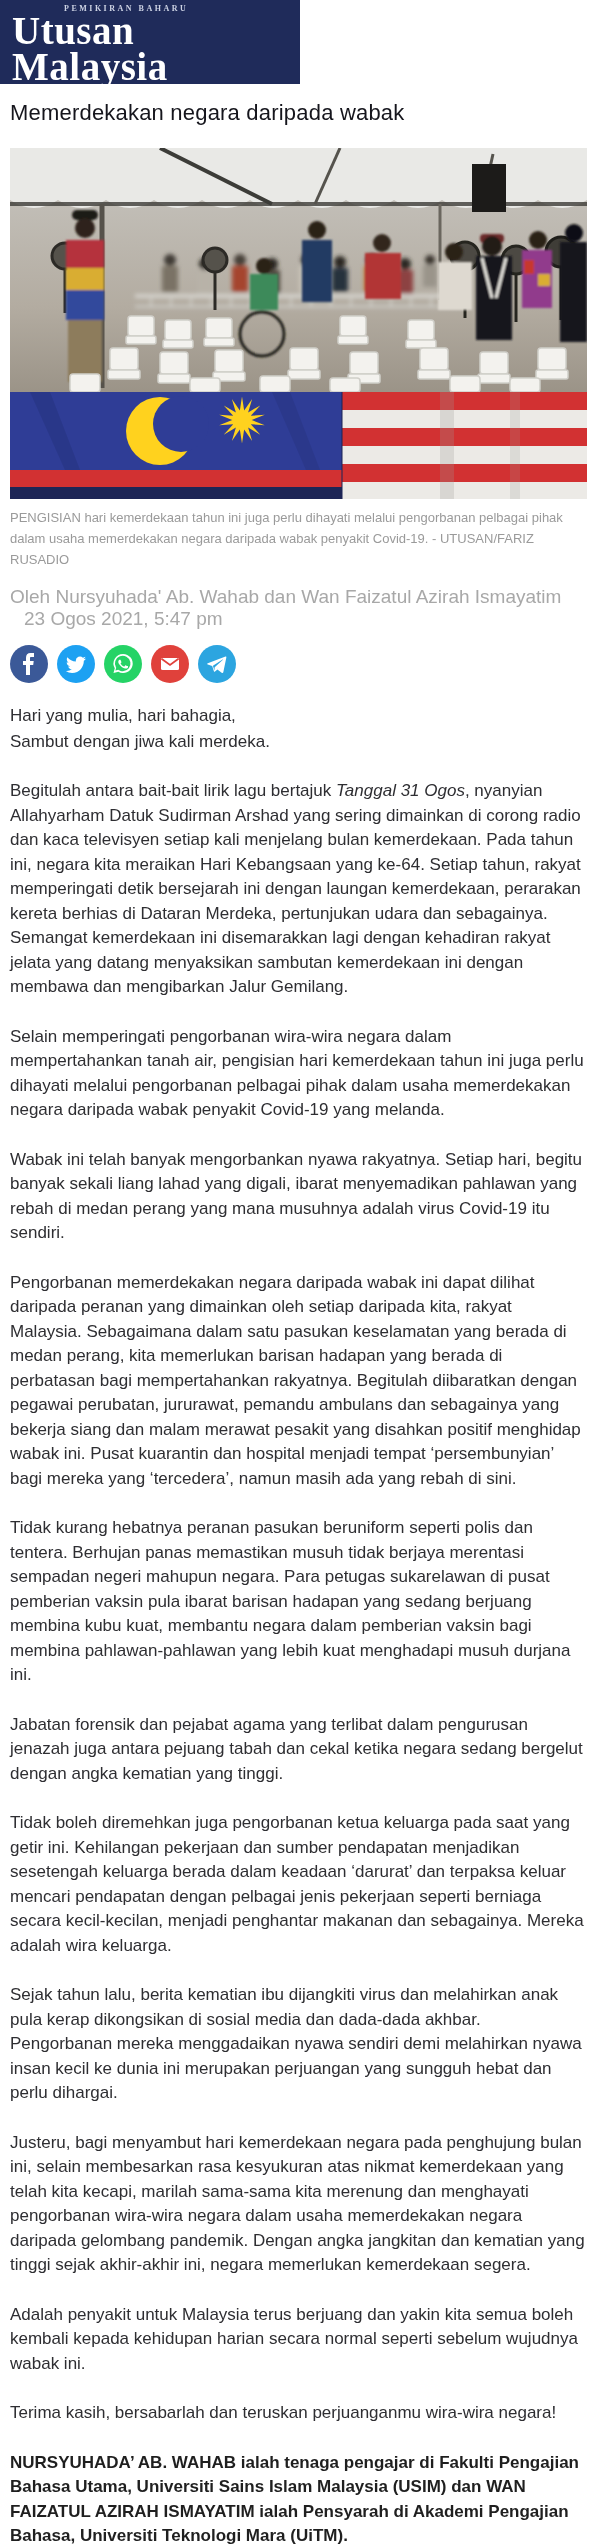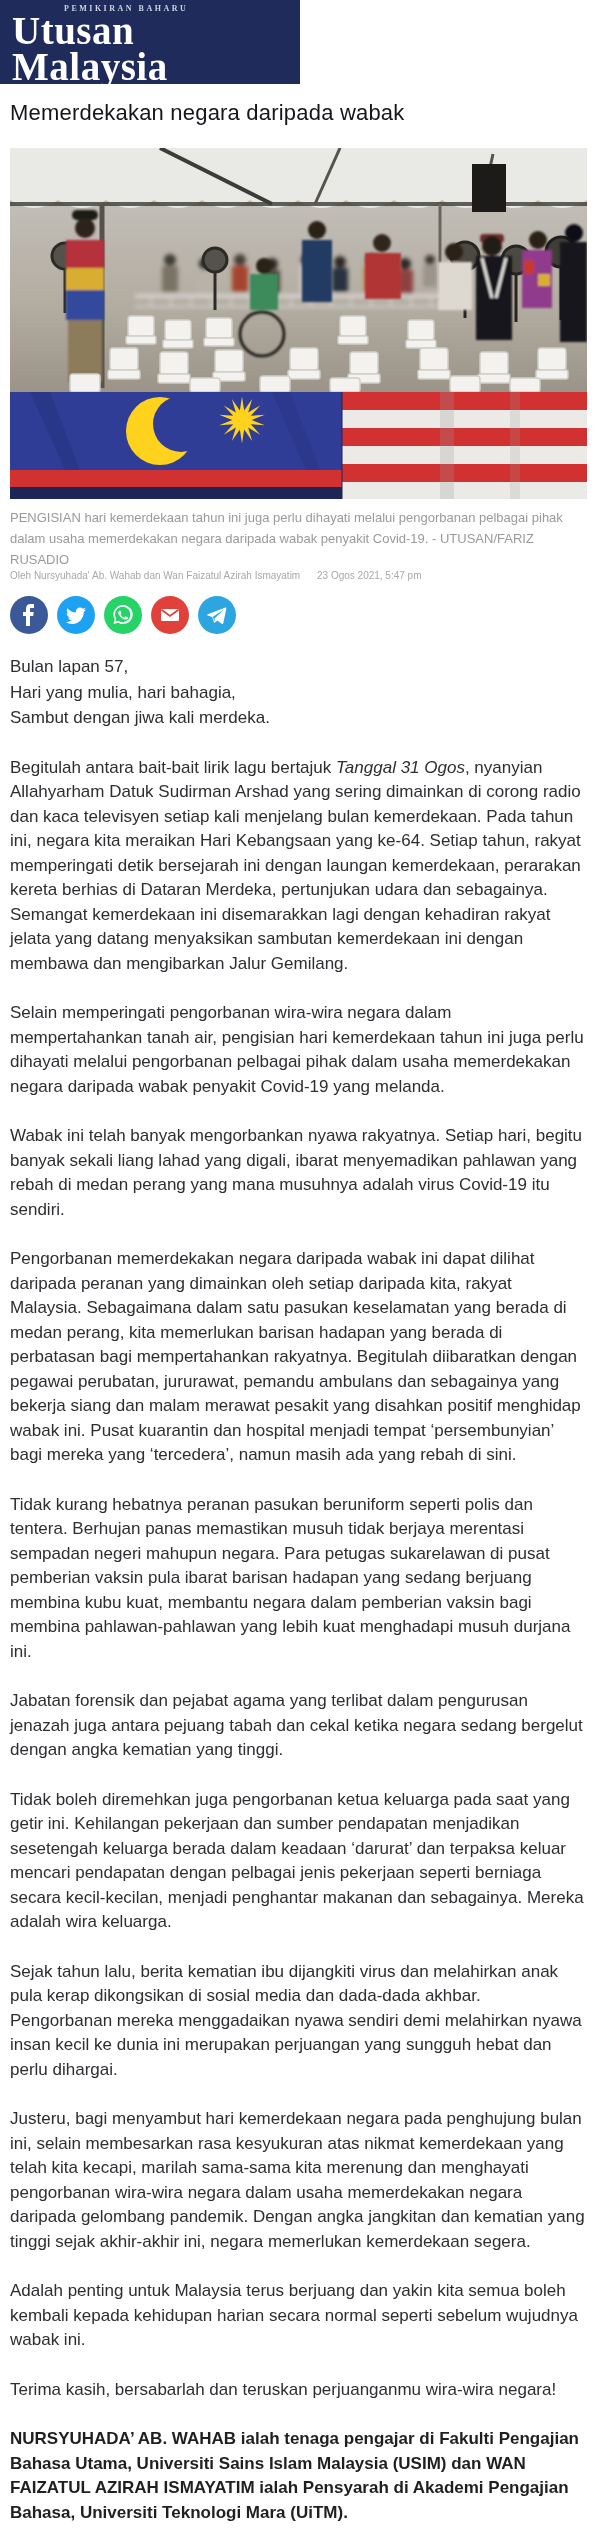--- a/index.html
+++ b/index.html
@@ -36,21 +36,21 @@
   }
 
   .photo-wrap { margin-top:16px; width:577px; height:351px; overflow:hidden; }
   .photo-wrap svg { display:block; }
 
   .caption {
     margin-top:8px;
     font-size:13px; line-height:21px; color:#9a9a9a;
   }
 
-  .byline-row { margin-top:0; font-size:10px; color:#a8a8a8; }
+  .byline-row { margin-top:16px; font-size:19px; color:#a8a8a8; }
   .byline-row .dt { margin-left:14px; }
 
   .share-row { margin-top:15px; display:flex; gap:9px; }
   .share-btn { width:38px; height:38px; border-radius:50%; display:block; cursor:pointer; }
   .share-btn svg { display:block; }
 
   .article-body { margin-top:20px; font-size:17px; line-height:24.5px; color:#2e2e32; }
   .poem div { line-height:25.5px; }
   .article-body p { margin-top:25px; }
   .article-body p.tight { }
@@ -280,35 +280,34 @@
       <span class="share-btn" title="Kongsi di Telegram">
         <svg width="38" height="38" viewBox="0 0 38 38">
           <circle cx="19" cy="19" r="19" fill="#2ca5e0"></circle>
           <path d="M27.5 11.5 9.8 18.3c-.8.3-.8 1 0 1.3l4.4 1.4 1.7 5.2c.2.6.6.7 1.1.3l2.4-2 4.6 3.4c.6.3 1.1.1 1.3-.6l3-14.5c.2-1-.2-1.5-.8-1.3zM14.9 20.7l9.7-6.1c.5-.3.6-.1.3.2l-8.2 7.4-.3 3.2-1.5-4.7z" fill="#ffffff"></path>
         </svg>
       </span>
     </div>
 
     <div class="article-body">
       <div class="poem">
-        <div>Bulan lapan 57,</div>
         <div>Hari yang mulia, hari bahagia,</div>
         <div>Sambut dengan jiwa kali merdeka.</div>
       </div>
 
       <p><span>Begitulah antara bait-bait lirik lagu bertajuk </span><em>Tanggal 31 Ogos</em><span>, nyanyian Allahyarham Datuk Sudirman Arshad yang sering dimainkan di corong radio dan kaca televisyen setiap kali menjelang bulan kemerdekaan. Pada tahun ini, negara kita meraikan Hari Kebangsaan yang ke-64. Setiap tahun, rakyat memperingati detik bersejarah ini dengan laungan kemerdekaan, perarakan kereta berhias di Dataran Merdeka, pertunjukan udara dan sebagainya. Semangat kemerdekaan ini disemarakkan lagi dengan kehadiran rakyat jelata yang datang menyaksikan sambutan kemerdekaan ini dengan membawa dan mengibarkan Jalur Gemilang.</span></p>
 
       <p>Selain memperingati pengorbanan wira-wira negara dalam mempertahankan tanah air, pengisian hari kemerdekaan tahun ini juga perlu dihayati melalui pengorbanan pelbagai pihak dalam usaha memerdekakan negara daripada wabak penyakit Covid-19 yang melanda.</p>
       <p>Wabak ini telah banyak mengorbankan nyawa rakyatnya. Setiap hari, begitu banyak sekali liang lahad yang digali, ibarat menyemadikan pahlawan yang rebah di medan perang yang mana musuhnya adalah virus Covid-19 itu sendiri.</p>
       <p>Pengorbanan memerdekakan negara daripada wabak ini dapat dilihat daripada peranan yang dimainkan oleh setiap daripada kita, rakyat Malaysia. Sebagaimana dalam satu pasukan keselamatan yang berada di medan perang, kita memerlukan barisan hadapan yang berada di perbatasan bagi mempertahankan rakyatnya. Begitulah diibaratkan dengan pegawai perubatan, jururawat, pemandu ambulans dan sebagainya yang bekerja siang dan malam merawat pesakit yang disahkan positif menghidap wabak ini. Pusat kuarantin dan hospital menjadi tempat ‘persembunyian’ bagi mereka yang ‘tercedera’, namun masih ada yang rebah di sini.</p>
       <p>Tidak kurang hebatnya peranan pasukan beruniform seperti polis dan tentera. Berhujan panas memastikan musuh tidak berjaya merentasi sempadan negeri mahupun negara. Para petugas sukarelawan di pusat pemberian vaksin pula ibarat barisan hadapan yang sedang berjuang membina kubu kuat, membantu negara dalam pemberian vaksin bagi membina pahlawan-pahlawan yang lebih kuat menghadapi musuh durjana ini.</p>
       <p class="tight">Jabatan forensik dan pejabat agama yang terlibat dalam pengurusan jenazah juga antara pejuang tabah dan cekal ketika negara sedang bergelut dengan angka kematian yang tinggi.</p>
       <p>Tidak boleh diremehkan juga pengorbanan ketua keluarga pada saat yang getir ini. Kehilangan pekerjaan dan sumber pendapatan menjadikan sesetengah keluarga berada dalam keadaan ‘darurat’ dan terpaksa keluar mencari pendapatan dengan pelbagai jenis pekerjaan seperti berniaga secara kecil-kecilan, menjadi penghantar makanan dan sebagainya. Mereka adalah wira keluarga.</p>
       <p>Sejak tahun lalu, berita kematian ibu dijangkiti virus dan melahirkan anak pula kerap dikongsikan di sosial media dan dada-dada akhbar. Pengorbanan mereka menggadaikan nyawa sendiri demi melahirkan nyawa insan kecil ke dunia ini merupakan perjuangan yang sungguh hebat dan perlu dihargai.</p>
       <p>Justeru, bagi menyambut hari kemerdekaan negara pada penghujung bulan ini, selain membesarkan rasa kesyukuran atas nikmat kemerdekaan yang telah kita kecapi, marilah sama-sama kita merenung dan menghayati pengorbanan wira-wira negara dalam usaha memerdekakan negara daripada gelombang pandemik. Dengan angka jangkitan dan kematian yang tinggi sejak akhir-akhir ini, negara memerlukan kemerdekaan segera.</p>
-      <p>Adalah penting untuk Malaysia terus berjuang dan yakin kita semua boleh kembali kepada kehidupan harian secara normal seperti sebelum wujudnya wabak ini.</p>
+      <p>Adalah penyakit untuk Malaysia terus berjuang dan yakin kita semua boleh kembali kepada kehidupan harian secara normal seperti sebelum wujudnya wabak ini.</p>
       <p>Terima kasih, bersabarlah dan teruskan perjuanganmu wira-wira negara!</p>
 
       <p class="bio">NURSYUHADA’ AB. WAHAB ialah tenaga pengajar di Fakulti Pengajian Bahasa Utama, Universiti Sains Islam Malaysia (USIM) dan WAN FAIZATUL AZIRAH ISMAYATIM ialah Pensyarah di Akademi Pengajian Bahasa, Universiti Teknologi Mara (UiTM).</p>
     </div>
 
   </div>
 </div>
 
 </body></html>

